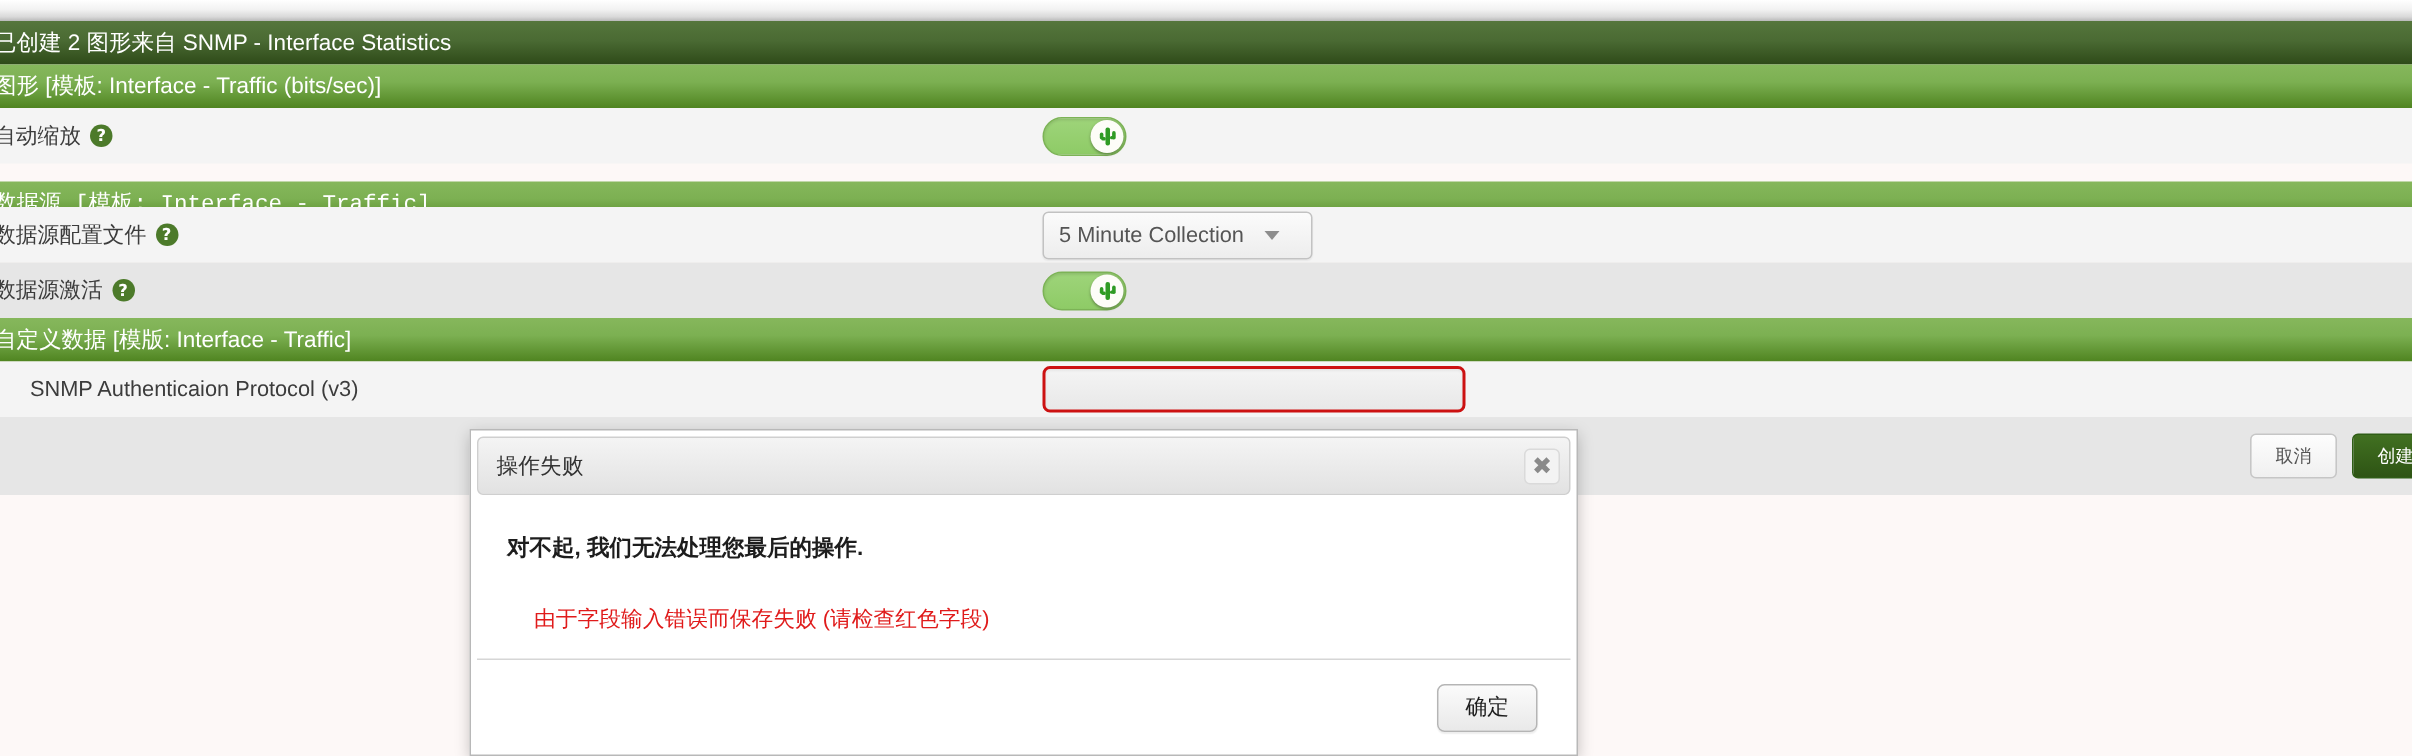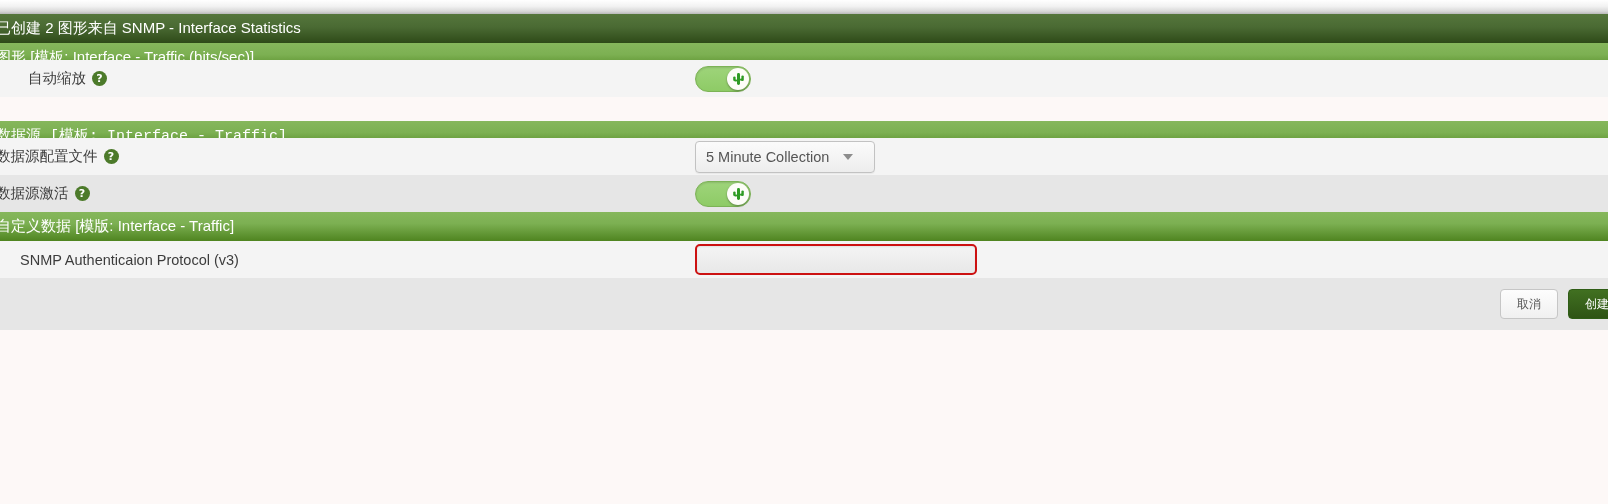--- a/index.html
+++ b/index.html
@@ -203,21 +203,21 @@
   <div class="top-strip"></div>
 
   <div class="page-title-bar">
     <span class="txt">已创建 2 图形来自 SNMP - Interface Statistics</span>
   </div>
 
   <div class="section-bar" style="top:43px;">
     <span class="txt">图形 [模板: Interface - Traffic (bits/sec)]</span>
   </div>
 
-  <div class="form-row odd" style="top:60px;padding-left:32px;">
+  <div class="form-row odd" style="top:72px;">
     <div class="row-label">
       <span>自动缩放</span>
       <span class="help-icon">?</span>
     </div>
     <div class="row-control">
       <div class="toggle">
         <div class="knob">
           <svg width="13" height="14" viewBox="0 0 13 14">
             <rect x="5" y="1" width="3" height="12" rx="1.4" fill="#2f9b24"></rect>
             <rect x="1.2" y="4.4" width="2.4" height="4.6" rx="1.2" fill="#2f9b24"></rect>
@@ -278,14 +278,27 @@
     <div class="row-control">
       <input class="text-input-error" type="text" placeholder="" style="">
     </div>
   </div>
 
   <div class="action-bar">
     <div class="btn btn-cancel">取消</div>
     <div class="btn btn-create">创建</div>
   </div>
 
+  <div class="dialog">
+    <div class="dialog-header">
+      <span>操作失败</span>
+      <span class="dialog-close">✖</span>
+    </div>
+    <div class="dialog-body">
+      <p class="dialog-msg">对不起, 我们无法处理您最后的操作.</p>
+      <p class="dialog-error">由于字段输入错误而保存失败 (请检查红色字段)</p>
+    </div>
+    <div class="dialog-footer">
+      <div class="btn-ok">确定</div>
+    </div>
+  </div>
 
 </div>
 
 </body></html>

